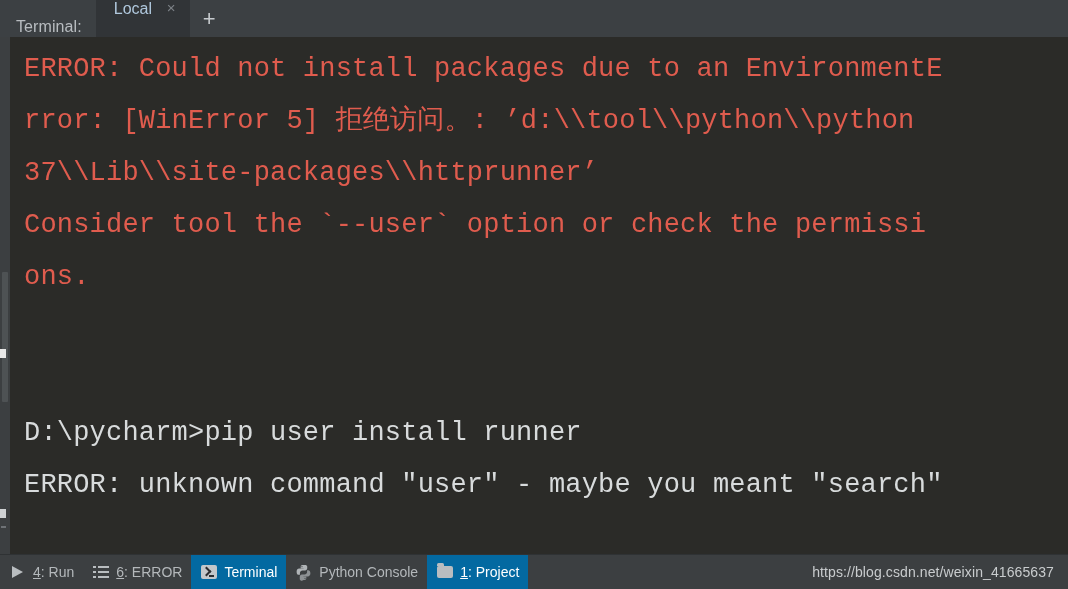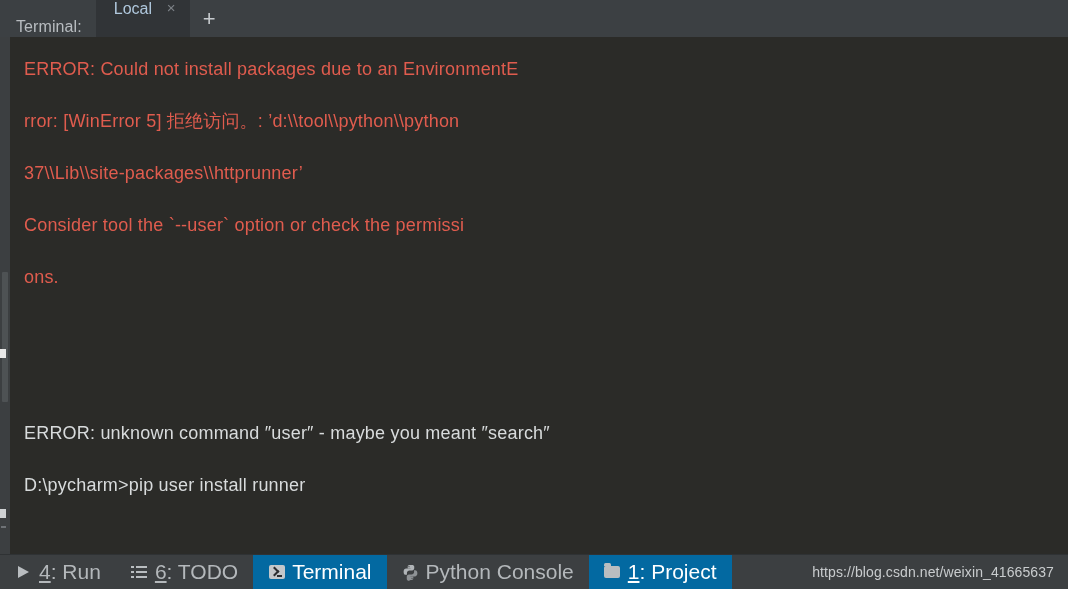--- a/index.html
+++ b/index.html
@@ -123,22 +123,22 @@
   }
   .term {
     position: relative;
     flex: 1 1 auto;
     background: #2b2b28;
     overflow: hidden;
     padding: 6px 0 0 14px;
     box-sizing: border-box;
   }
   .term-line {
-    font-family: Liberation Sans, sans-serif;
-    font-size: 18px;
+    font-family: Liberation Mono, monospace;
+    font-size: 27px;
     line-height: 52px;
     height: 52px;
     white-space: pre;
     letter-spacing: 0.2px;
   }
   .term-line.err { color: #e05c4e; }
   .term-line.out { color: #d8dbdc; }
   .term-line.blank { color: transparent; }
 
   
@@ -149,23 +149,23 @@
     background: #3c3f41;
     display: flex;
     align-items: stretch;
     border-top: 1px solid #2f3234;
     box-sizing: border-box;
   }
   .sb-btn {
     display: flex;
     align-items: center;
     gap: 7px;
-    padding: 0 15px;
+    padding: 0 9px;
     color: #b4b8bb;
-    font-size: 21px;
+    font-size: 14px;
     cursor: default;
     user-select: none;
   }
   .sb-btn.active {
     background: #0369a1;
     color: #ffffff;
   }
   .sb-btn .sb-label u { text-decoration: underline; }
   .sb-ico {
     display: inline-flex;
@@ -273,43 +273,43 @@
     </div>
 
     <div class="term">
       <div class="term-line err">ERROR: Could not install packages due to an EnvironmentE</div>
       <div class="term-line err">rror: [WinError 5] 拒绝访问。: ’d:\\tool\\python\\python</div>
       <div class="term-line err">37\\Lib\\site-packages\\httprunner’</div>
       <div class="term-line err">Consider tool the `--user` option or check the permissi</div>
       <div class="term-line err">ons.</div>
       <div class="term-line blank"></div>
       <div class="term-line blank"></div>
+      <div class="term-line out">D:\pycharm&gt;pip user install runner</div>
       <div class="term-line out">ERROR: unknown command ″user″ - maybe you meant ″search″</div>
-      <div class="term-line out">D:\pycharm&gt;pip user install runner</div>
     </div>
   </div>
 
   <div class="statusbar">
 
     <div class="sb-btn">
       <span class="sb-ico">
           <span class="ico-play"></span>
         </span>
       <span class="sb-label"><u>4</u><span>: Run</span></span>
     </div>
 
     <div class="sb-btn">
       <span class="sb-ico">
         <span class="ico-todo">
             <i></i>
             <i></i>
             <i></i>
           </span>
       </span>
-      <span class="sb-label"><u>6</u><span>: TODO</span></span>
+      <span class="sb-label"><u>6</u><span>: ERROR</span></span>
     </div>
 
     <div class="sb-btn active">
       <span class="sb-ico">
           <span class="ico-term"></span>
         </span>
       <span class="sb-label">Terminal</span>
     </div>
 
     <div class="sb-btn">

